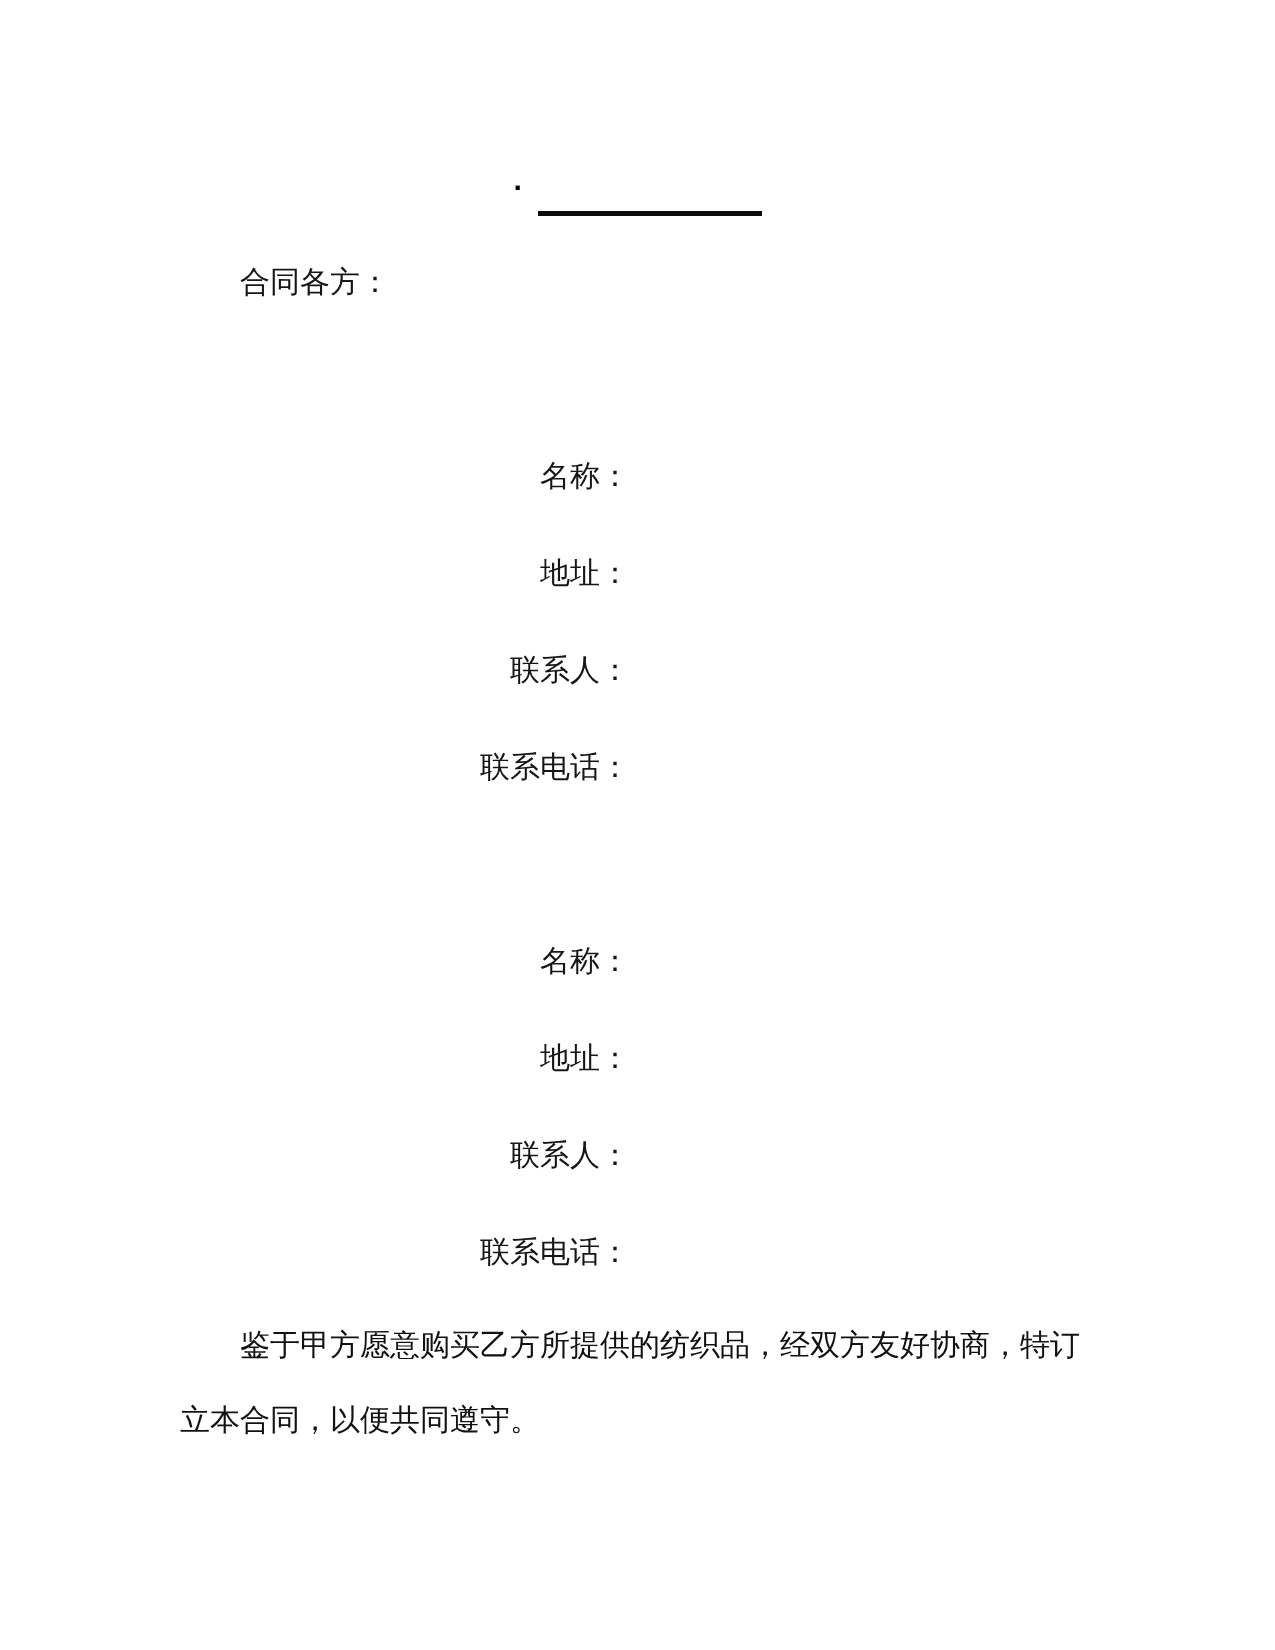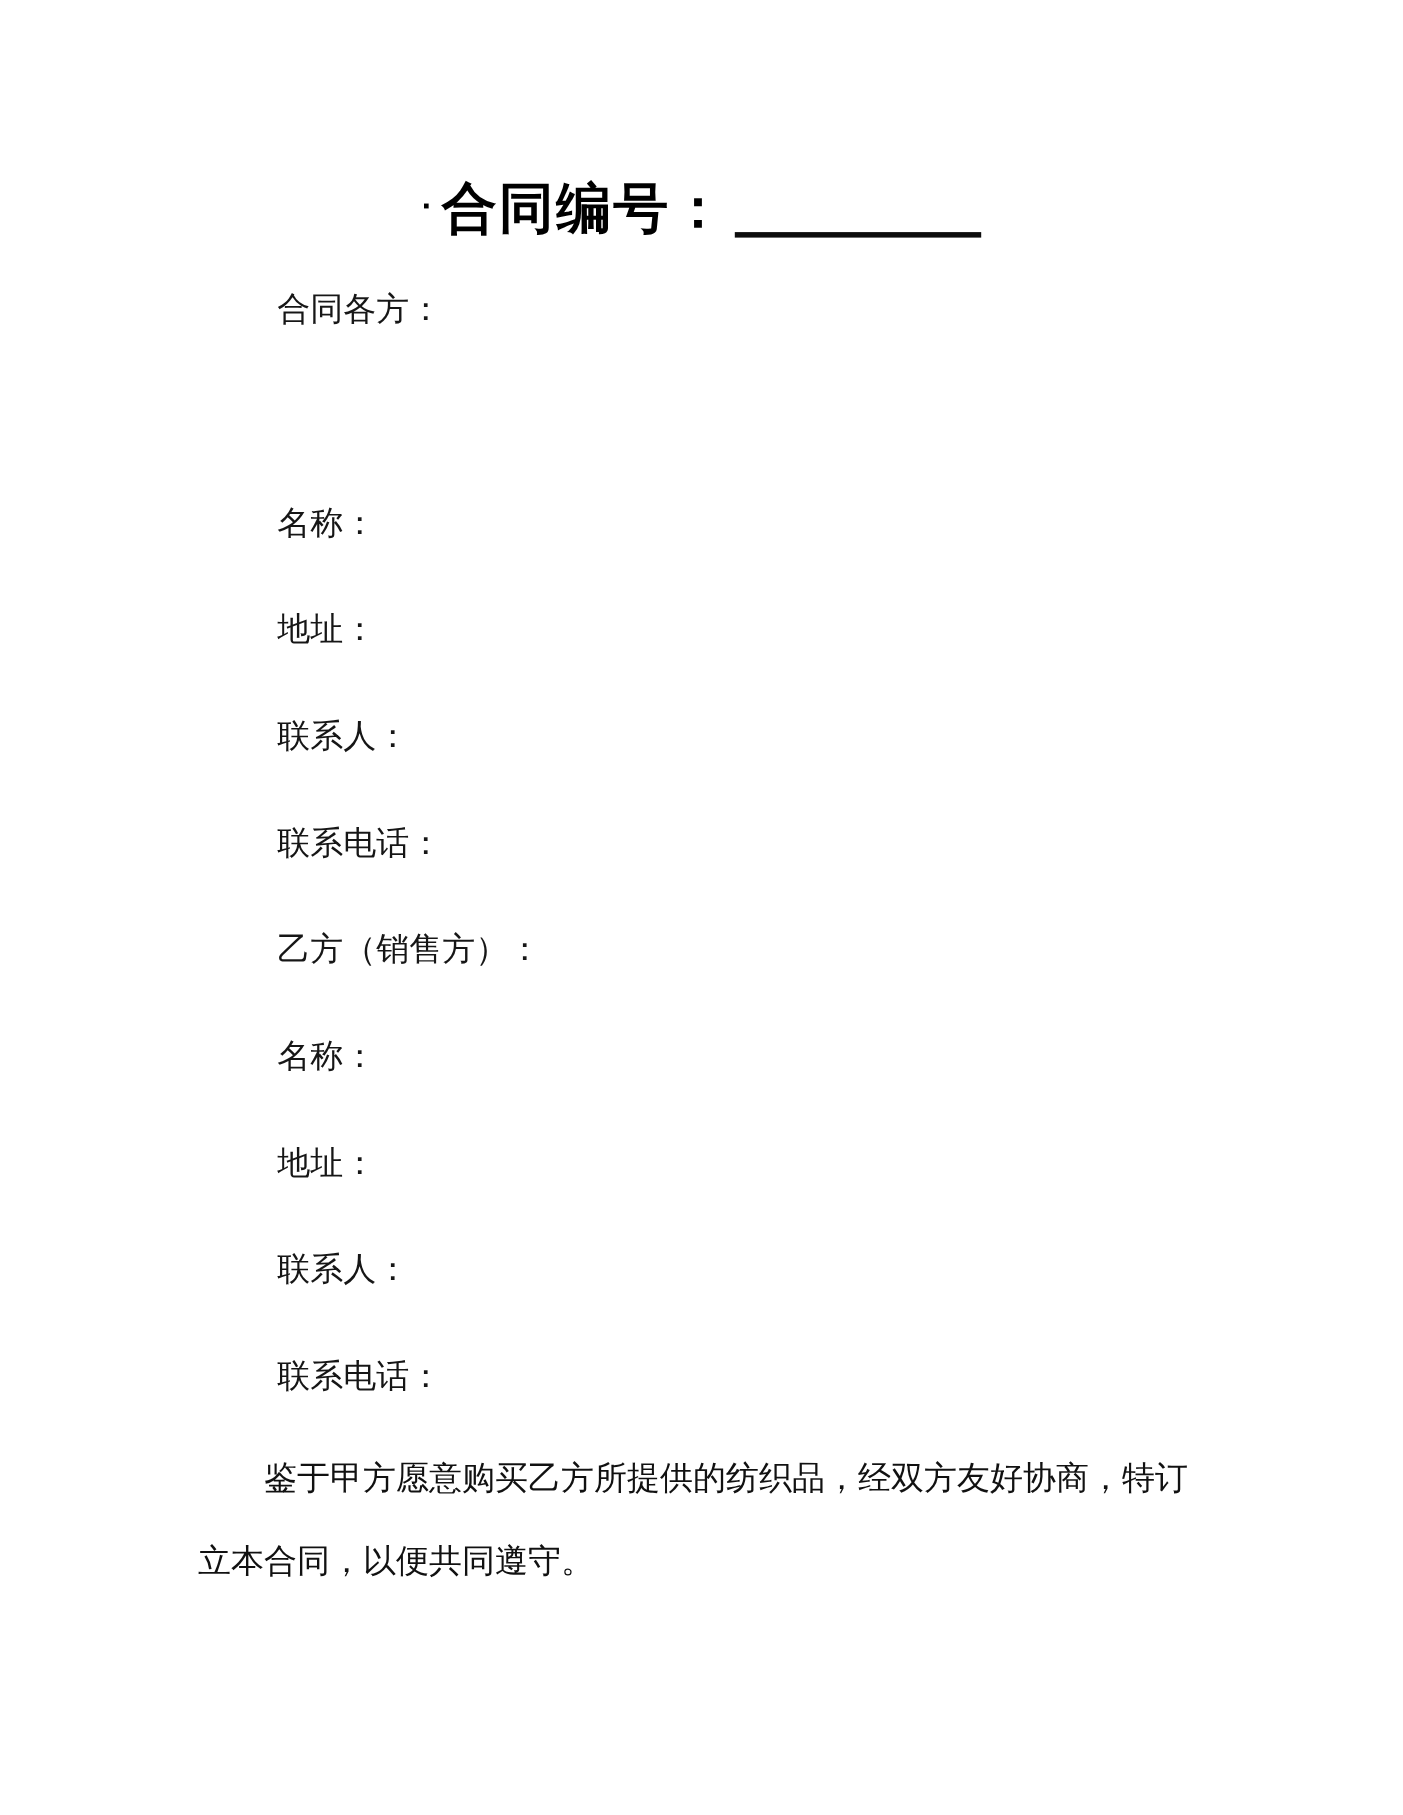--- a/index.html
+++ b/index.html
@@ -49,24 +49,24 @@
   .title-line {
     width: 224px;
     height: 48px;
     border-bottom: 5px solid #0d0d0d;
     margin-left: 6px;
   }
 
   
   .row {
     position: absolute;
-    left: 252px;
+    left: 240px;
     height: 36px;
     display: flex;
-    align-items: flex-start;
+    align-items: flex-end;
   }
   .row .label {
     font-size: 30px;
     line-height: 36px;
     white-space: nowrap;
     color: #161616;
   }
   .row.field { width: 390px; flex-direction: column; }
   .fill {
     flex: 1;
@@ -88,21 +88,20 @@
     white-space: nowrap;
   }
 </style>
 </head>
 <body>
 
 <div class="page">
 
   <div class="title">
     <span class="title-bullet">·</span>
-    <span class="title-text">合同编号：</span>
     <span class="title-line"></span>
   </div>
 
   <div class="row heading" style="top:264px">
     <span class="label">合同各方：</span>
   </div>
 
 
   <div class="row field" style="top:458px">
     <span class="label">名称：</span>
@@ -114,23 +113,20 @@
   </div>
   <div class="row field" style="top:652px">
     <span class="label">联系人：</span>
     <span class="fill"></span>
   </div>
   <div class="row field" style="top:749px">
     <span class="label">联系电话：</span>
     <span class="fill"></span>
   </div>
 
-  <div class="row heading" style="top:846px">
-    <span class="label">乙方（销售方）：</span>
-  </div>
 
   <div class="row field" style="top:943px">
     <span class="label">名称：</span>
     <span class="fill"></span>
   </div>
   <div class="row field" style="top:1040px">
     <span class="label">地址：</span>
     <span class="fill"></span>
   </div>
   <div class="row field" style="top:1137px">

